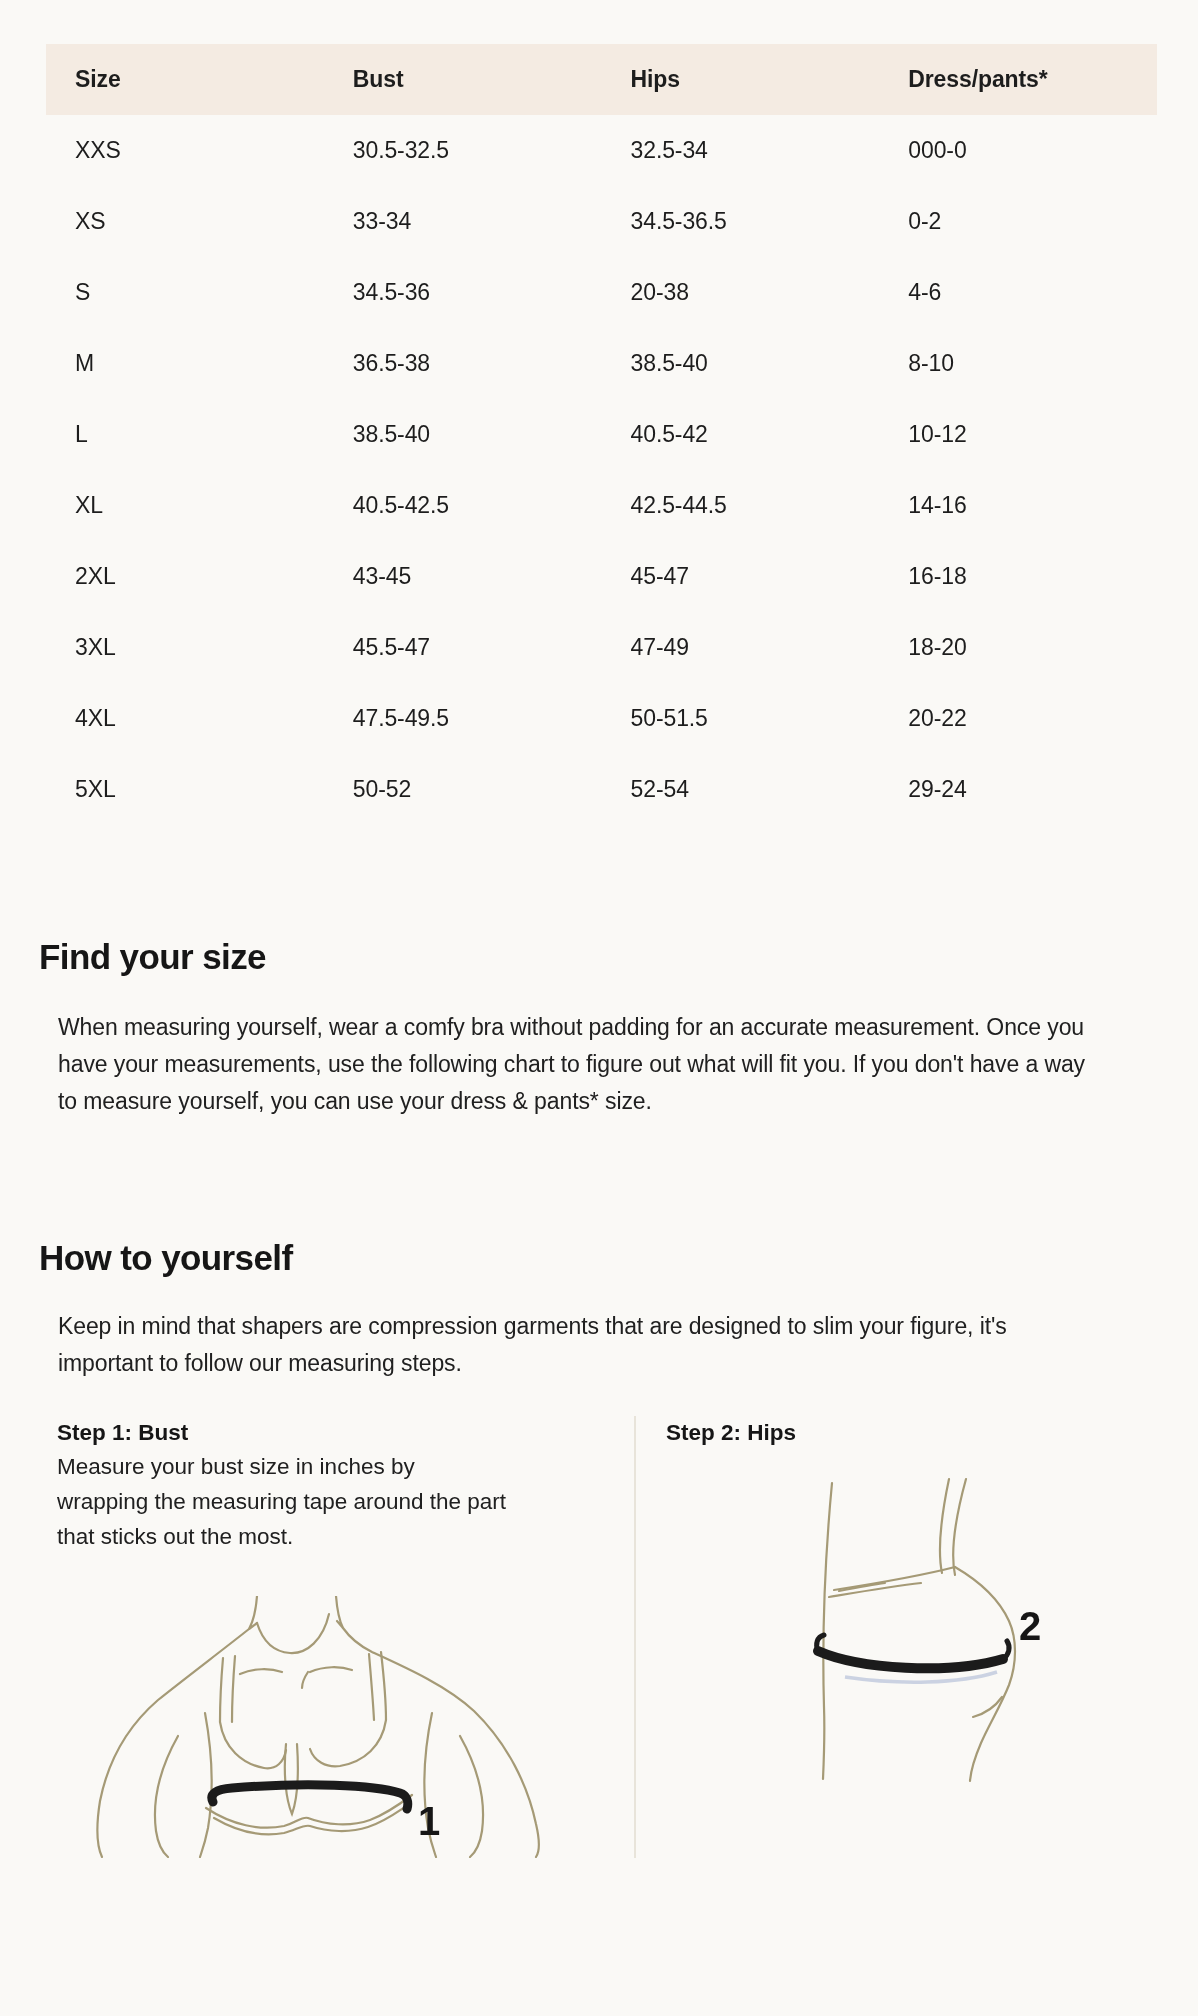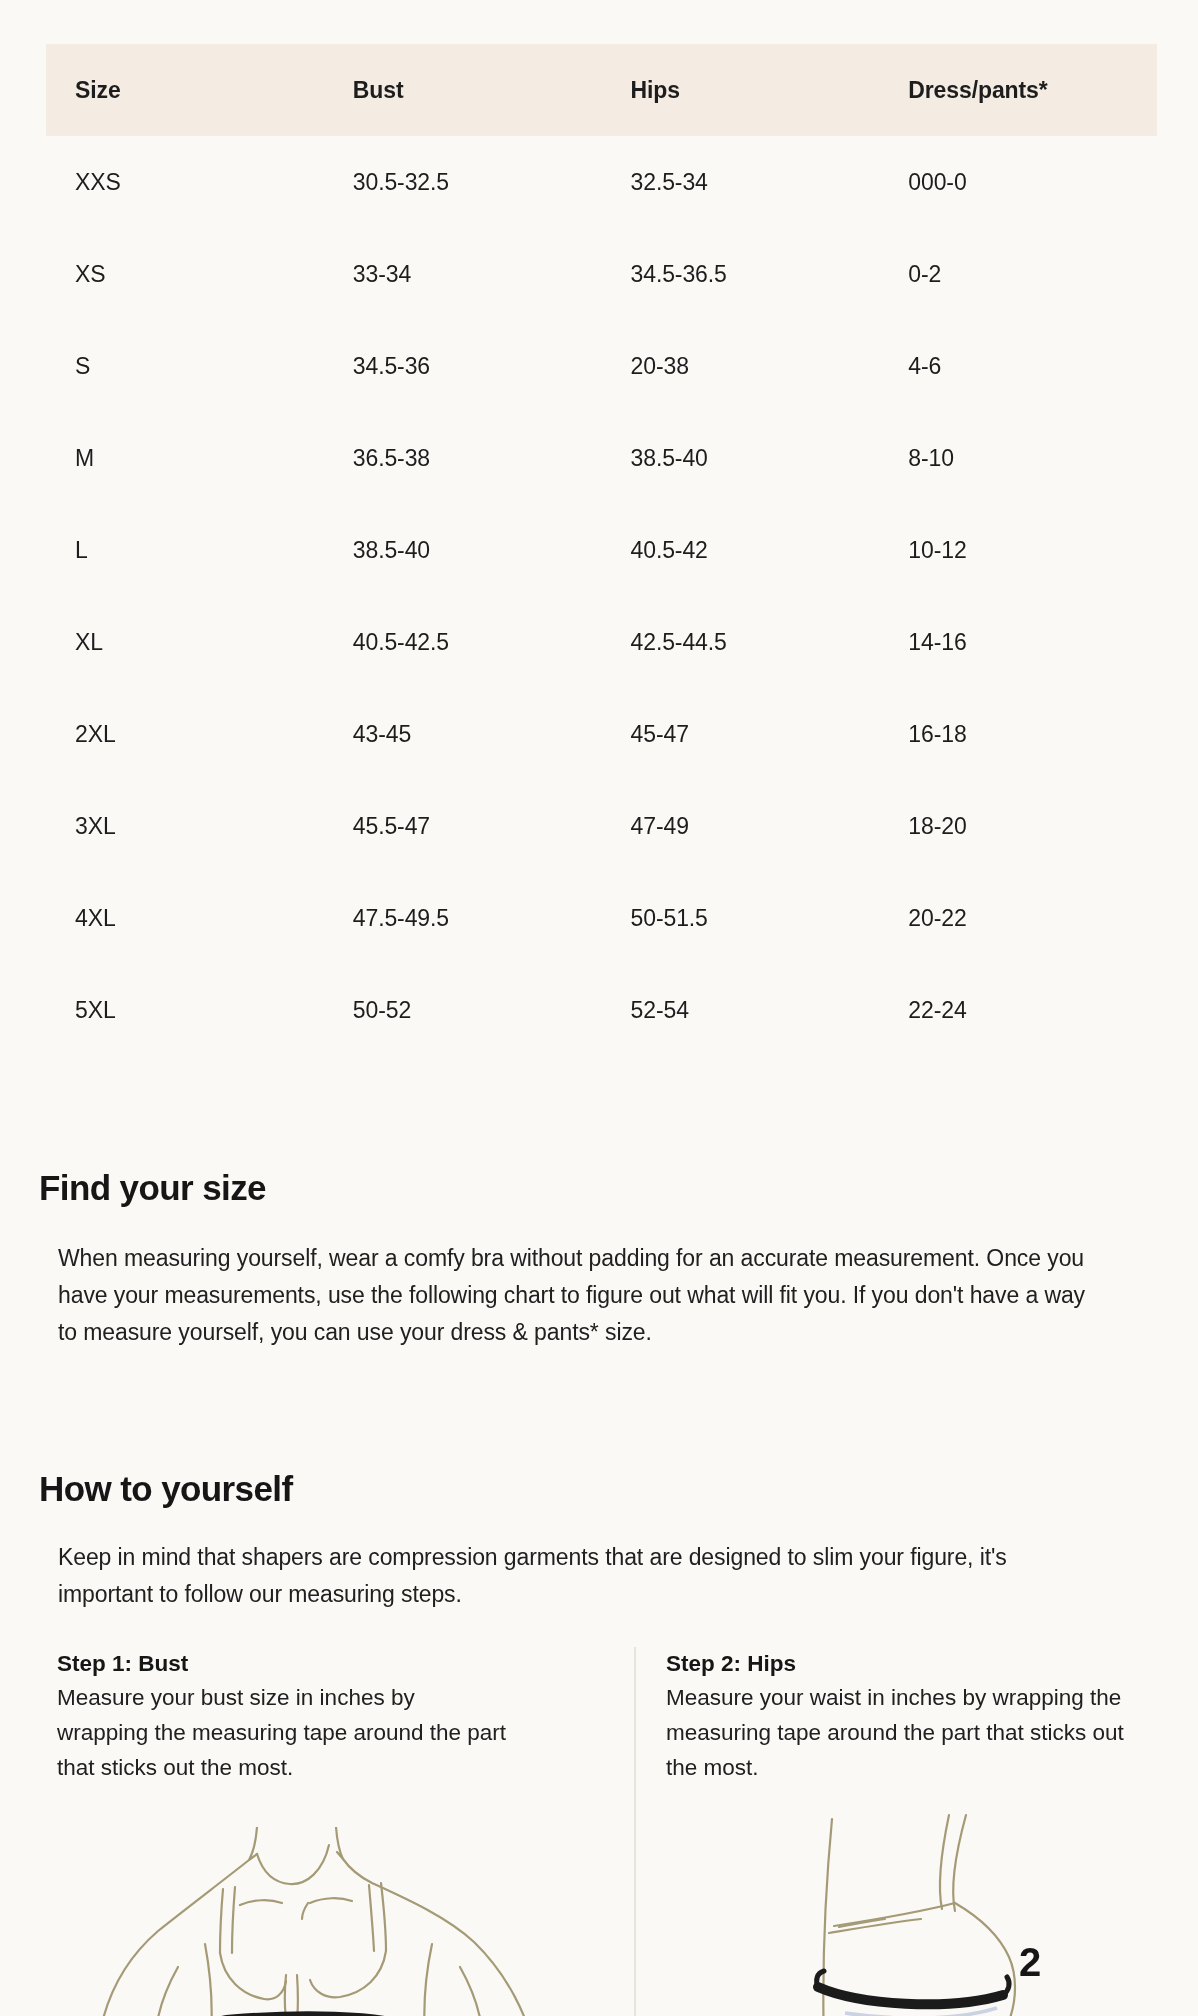--- a/index.html
+++ b/index.html
@@ -9,21 +9,21 @@
     background:#faf9f6;
     color:#1d1d1d;
     font-family:"Liberation Sans","DejaVu Sans",sans-serif;
     overflow:hidden;
   }
   
   .size-table { width:1111px; margin:44px 0 0 46px; }
   .trow {
     display:grid;
     grid-template-columns:repeat(4,1fr);
-    height:92px;
+    height:71px;
     align-items:center;
   }
   .thead { background:#f4ebe2; }
   .cell { padding-left:29px; font-size:23px; letter-spacing:-0.1px; }
   .th { font-weight:700; }
   
   h2 {
     font-size:35px; line-height:40px; font-weight:700;
     letter-spacing:-0.6px; color:#161616;
     margin-left:39px;
@@ -125,21 +125,21 @@
     <div class="cell">4XL</div>
     <div class="cell">47.5-49.5</div>
     <div class="cell">50-51.5</div>
     <div class="cell">20-22</div>
   </div>
 
   <div class="trow">
     <div class="cell">5XL</div>
     <div class="cell">50-52</div>
     <div class="cell">52-54</div>
-    <div class="cell">22-24</div>
+    <div class="cell">29-24</div>
   </div>
 </div>
 </div>
 
 <h2 id="find-heading">Find your size</h2>
 <p id="find-par" class="body-par">When measuring yourself, wear a comfy bra without padding for an accurate measurement. Once you have your measurements, use the following chart to figure out what will fit you. If you don't have a way to measure yourself, you can use your dress &amp; pants* size.</p>
 
 <h2 id="how-heading">How to yourself</h2>
 <p id="how-par" class="body-par">Keep in mind that shapers are compression garments that are designed to slim your figure, it's important to follow our measuring steps.</p>
 
@@ -183,21 +183,20 @@
         <path d="M122,222 C146,236 170,241 192,237 C204,234 212,228 218,230 C236,236 258,237 276,231 C292,226 304,217 316,209"></path>
       </g>
 
       <path d="M121,206 C117,198 124,193 140,192 C215,186 282,189 308,197 C315,199 317,206 315,213" fill="none" stroke="#1b1b1b" stroke-width="9" stroke-linecap="round"></path>
       <text class="fig-num" x="326" y="239">1</text>
     </svg>
   </div>
 
   <div class="step-col step-col-2">
     <div class="step-title">Step 2: Hips</div>
-    <div class="step-body">Measure your waist in inches by wrapping the measuring tape around the part that sticks out the most.</div>
 
     <svg class="illu illu-hips" width="340" height="330" viewBox="0 0 340 330">
       <g fill="none" stroke="#a59a76" stroke-width="2.2" stroke-linecap="round">
 
         <path d="M23,6 C16,80 13,160 15,230 C16,258 15,280 14,302"></path>
 
         <path d="M140,2 C132,40 128,72 133,96"></path>
         <path d="M157,2 C146,42 141,74 146,98"></path>
 
         <path d="M146,90 C115,98 70,106 25,113"></path>

